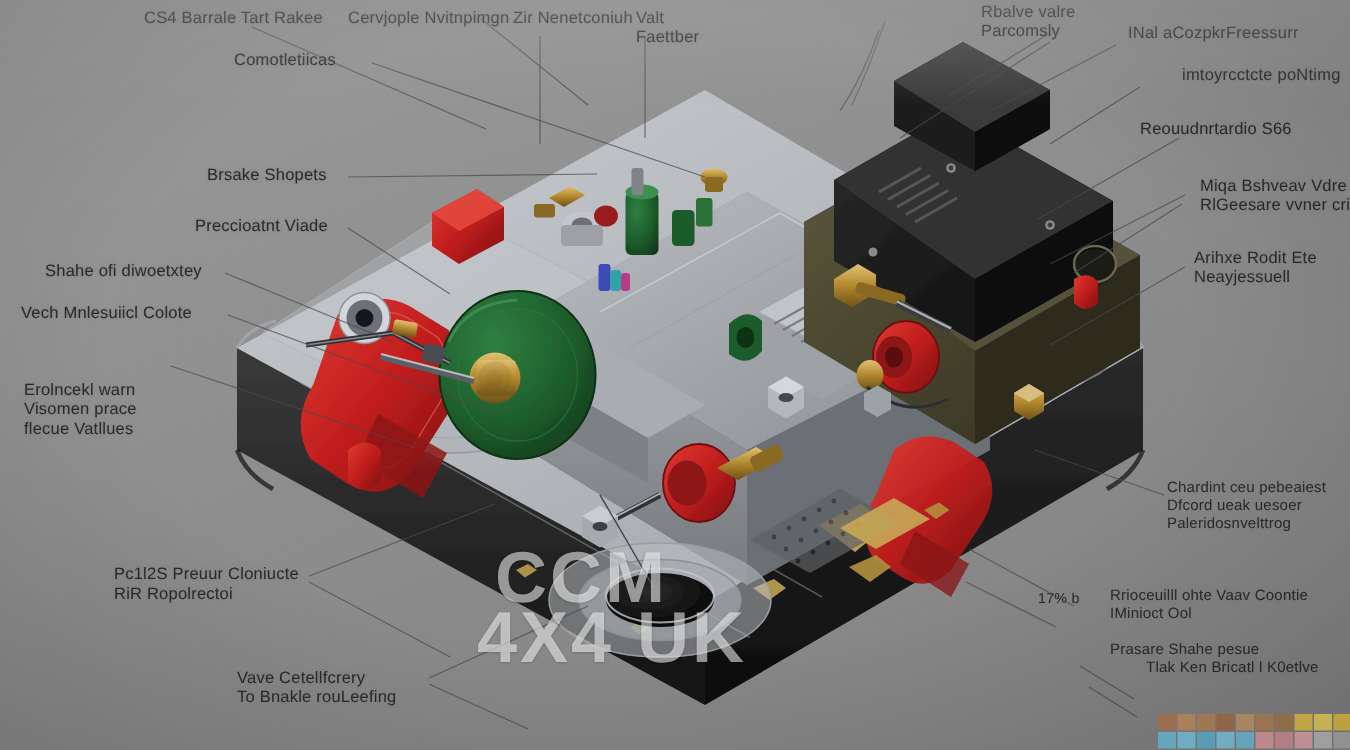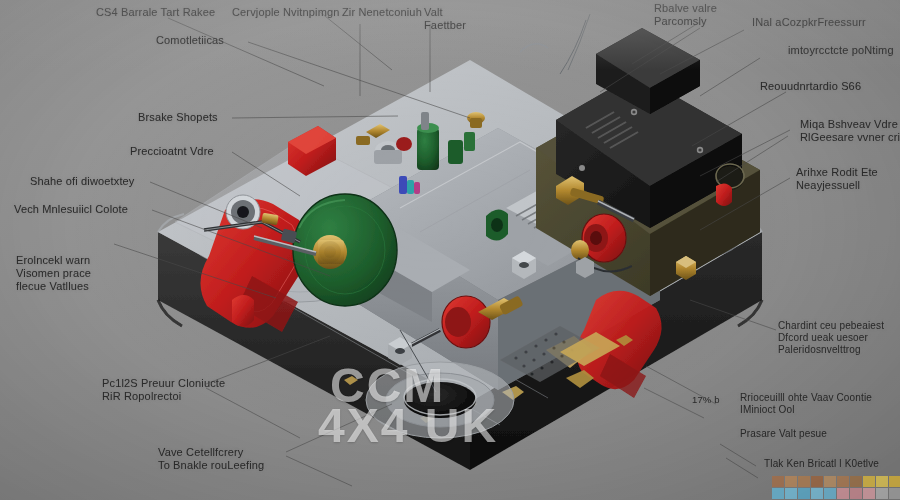--- a/index.html
+++ b/index.html
@@ -373,47 +373,47 @@
   </svg>
 
   <div class="callout" style="left:96px;top:6px;">CS4 Barrale Tart Rakee</div>
   <div class="callout" style="left:232px;top:6px;">Cervjople Nvitnpimgn</div>
   <div class="callout" style="left:342px;top:6px;">Zir Nenetconiuh</div>
   <div class="callout" style="left:424px;top:6px;">Valt
 Faettber</div>
 
   <div class="callout" style="left:156px;top:34px;">Comotletiicas</div>
   <div class="callout" style="left:138px;top:111px;">Brsake Shopets</div>
-  <div class="callout" style="left:130px;top:145px;">Preccioatnt Vdre</div>
+  <div class="callout" style="left:130px;top:145px;">Preccioatnt Viade</div>
   <div class="callout" style="left:30px;top:175px;">Shahe ofi diwoetxtey</div>
   <div class="callout" style="left:14px;top:203px;">Vech Mnlesuiicl Colote</div>
   <div class="callout" style="left:16px;top:254px;">Erolncekl warn
 Visomen prace
 flecue Vatllues</div>
-  <div class="callout" style="left:76px;top:377px;margin-left:26px;">Pc1l2S Preuur Cloniucte
+  <div class="callout" style="left:76px;top:377px;">Pc1l2S Preuur Cloniucte
 RiR Ropolrectoi</div>
   <div class="callout" style="left:158px;top:446px;">Vave Cetellfcrery
 To Bnakle rouLeefing</div>
 
   <div class="callout" style="left:654px;top:2px;">Rbalve valre
 Parcomsly</div>
   <div class="callout" style="left:752px;top:16px;">INal aCozpkrFreessurr</div>
   <div class="callout" style="left:788px;top:44px;">imtoyrcctcte poNtimg</div>
   <div class="callout" style="left:760px;top:80px;">Reouudnrtardio S66</div>
   <div class="callout" style="left:800px;top:118px;">Miqa Bshveav Vdre
 RlGeesare vvner crine</div>
   <div class="callout sm" style="left:778px;top:320px;">Chardint ceu pebeaiest
 Dfcord ueak uesoer
 Paleridosnvelttrog</div>
   <div class="callout" style="left:796px;top:166px;">Arihxe Rodit Ete
 Neayjessuell</div>
   <div class="callout sm" style="left:740px;top:392px;">Rrioceuilll ohte Vaav Coontie
 IMinioct Ool</div>
-  <div class="callout sm" style="left:740px;top:428px;">Prasare Valt pesue</div>
-  <div class="callout sm" style="left:764px;top:458px;">Tlak Ken Bricatl l K0etlve</div>
+  <div class="callout sm" style="left:740px;top:428px;">Prasare Shahe pesue</div>
+  <div class="callout sm" style="left:764px;top:440px;">Tlak Ken Bricatl l K0etlve</div>
   <div class="callout tiny" style="left:692px;top:394px;">17% b</div>
 
   <div class="wm" id="wm1">CCM</div>
   <div class="wm" id="wm2">4X4 UK</div>
 
   <div id="swatches">
       <div class="srow">
         <div class="sw" style="background: rgb(176, 122, 85);"></div>
         <div class="sw" style="background: rgb(195, 146, 99);"></div>
         <div class="sw" style="background: rgb(185, 135, 89);"></div>

